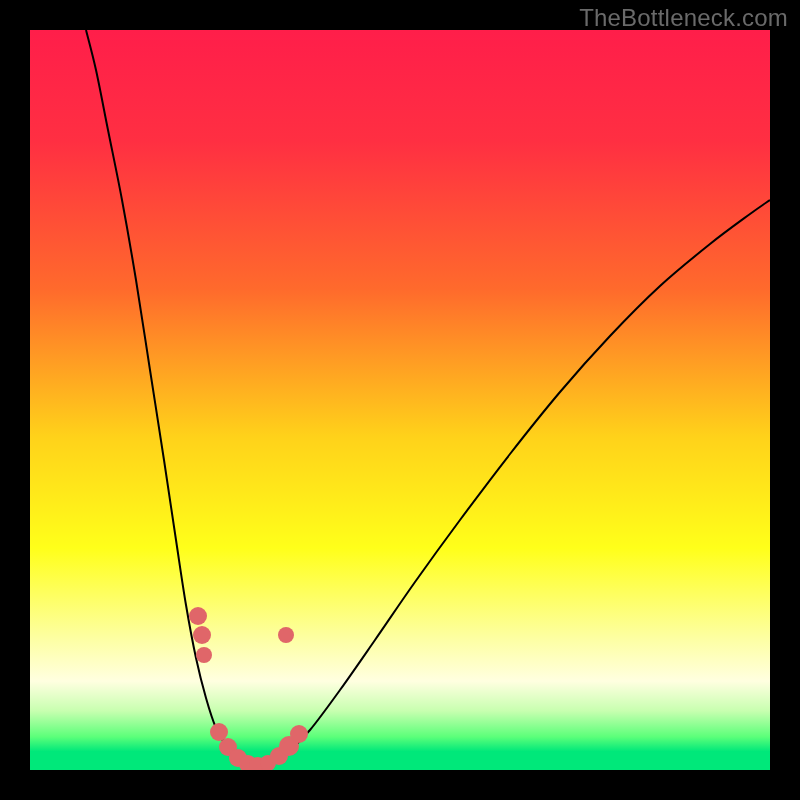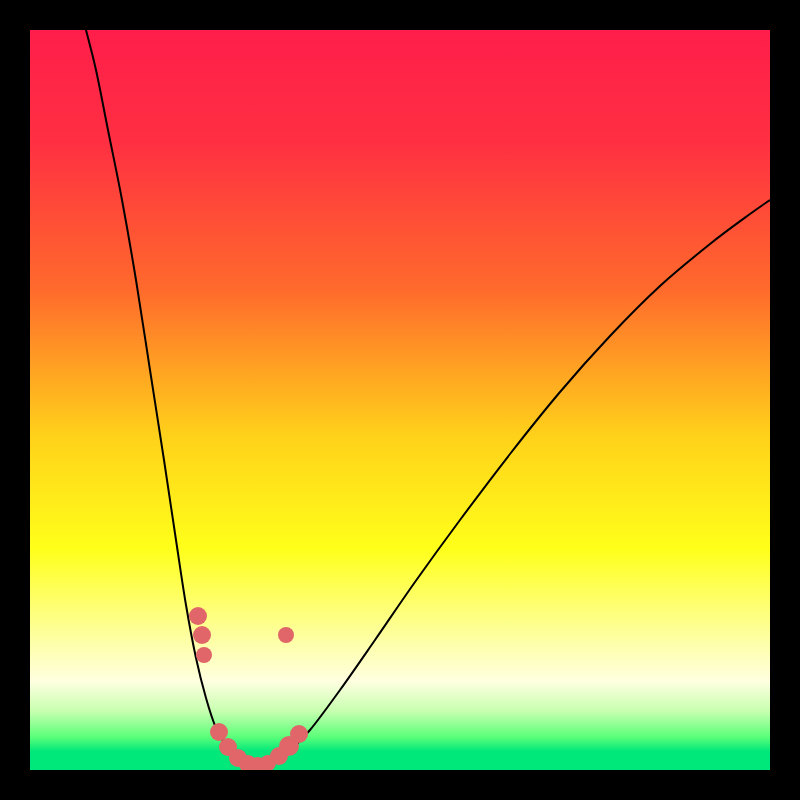--- a/index.html
+++ b/index.html
@@ -33,20 +33,21 @@
     font-weight: 500;
     letter-spacing: 0.2px;
     z-index: 50;
   }
   svg { display: block; }
 </style>
 </head>
 <body>
 
 <div class="frame">
+  <div class="watermark">TheBottleneck.com</div>
   <div class="plot">
     <svg id="chart-svg" width="740" height="740" viewBox="0 0 740 740">
       <defs>
         <linearGradient id="bg-grad" x1="0" y1="0" x2="0" y2="1">
             <stop offset="0%" stop-color="#ff1e4a"></stop>
             <stop offset="15%" stop-color="#ff2f42"></stop>
             <stop offset="35%" stop-color="#ff6a2c"></stop>
             <stop offset="55.00000000000001%" stop-color="#ffd21a"></stop>
             <stop offset="70%" stop-color="#ffff1a"></stop>
             <stop offset="82%" stop-color="#fdffa0"></stop>

